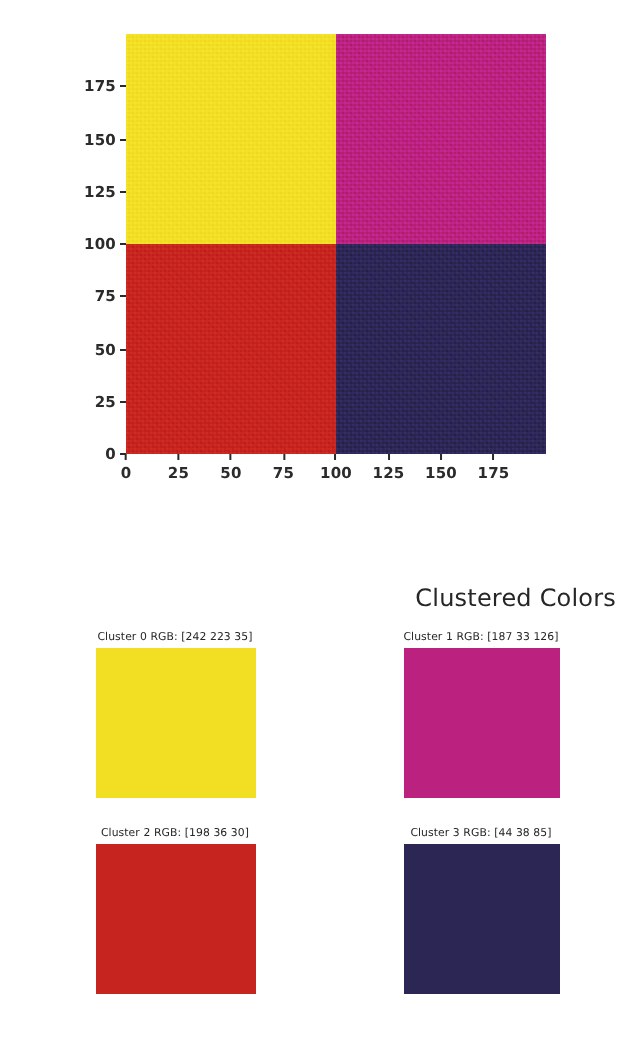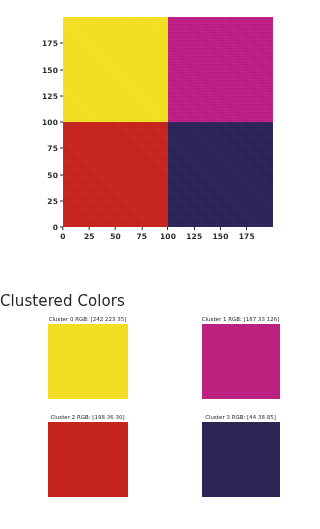--- a/index.html
+++ b/index.html
@@ -107,22 +107,22 @@
     left: 0; top: 252px;
     width: 308px;
     height: 277px;
   }
 
   #clusters-title {
     position: absolute;
     left: 0;
     top: 40px;
     width: 308px;
-    text-align: left;
-    font-size: 15px;
+    text-align: right;
+    font-size: 12px;
     font-weight: 400;
     color: #262626;
     letter-spacing: .1px;
   }
 
   .cluster-cell {
     position: absolute;
     width: 123px;
   }
   .cluster-cell.col-0 { left: 26px; }

